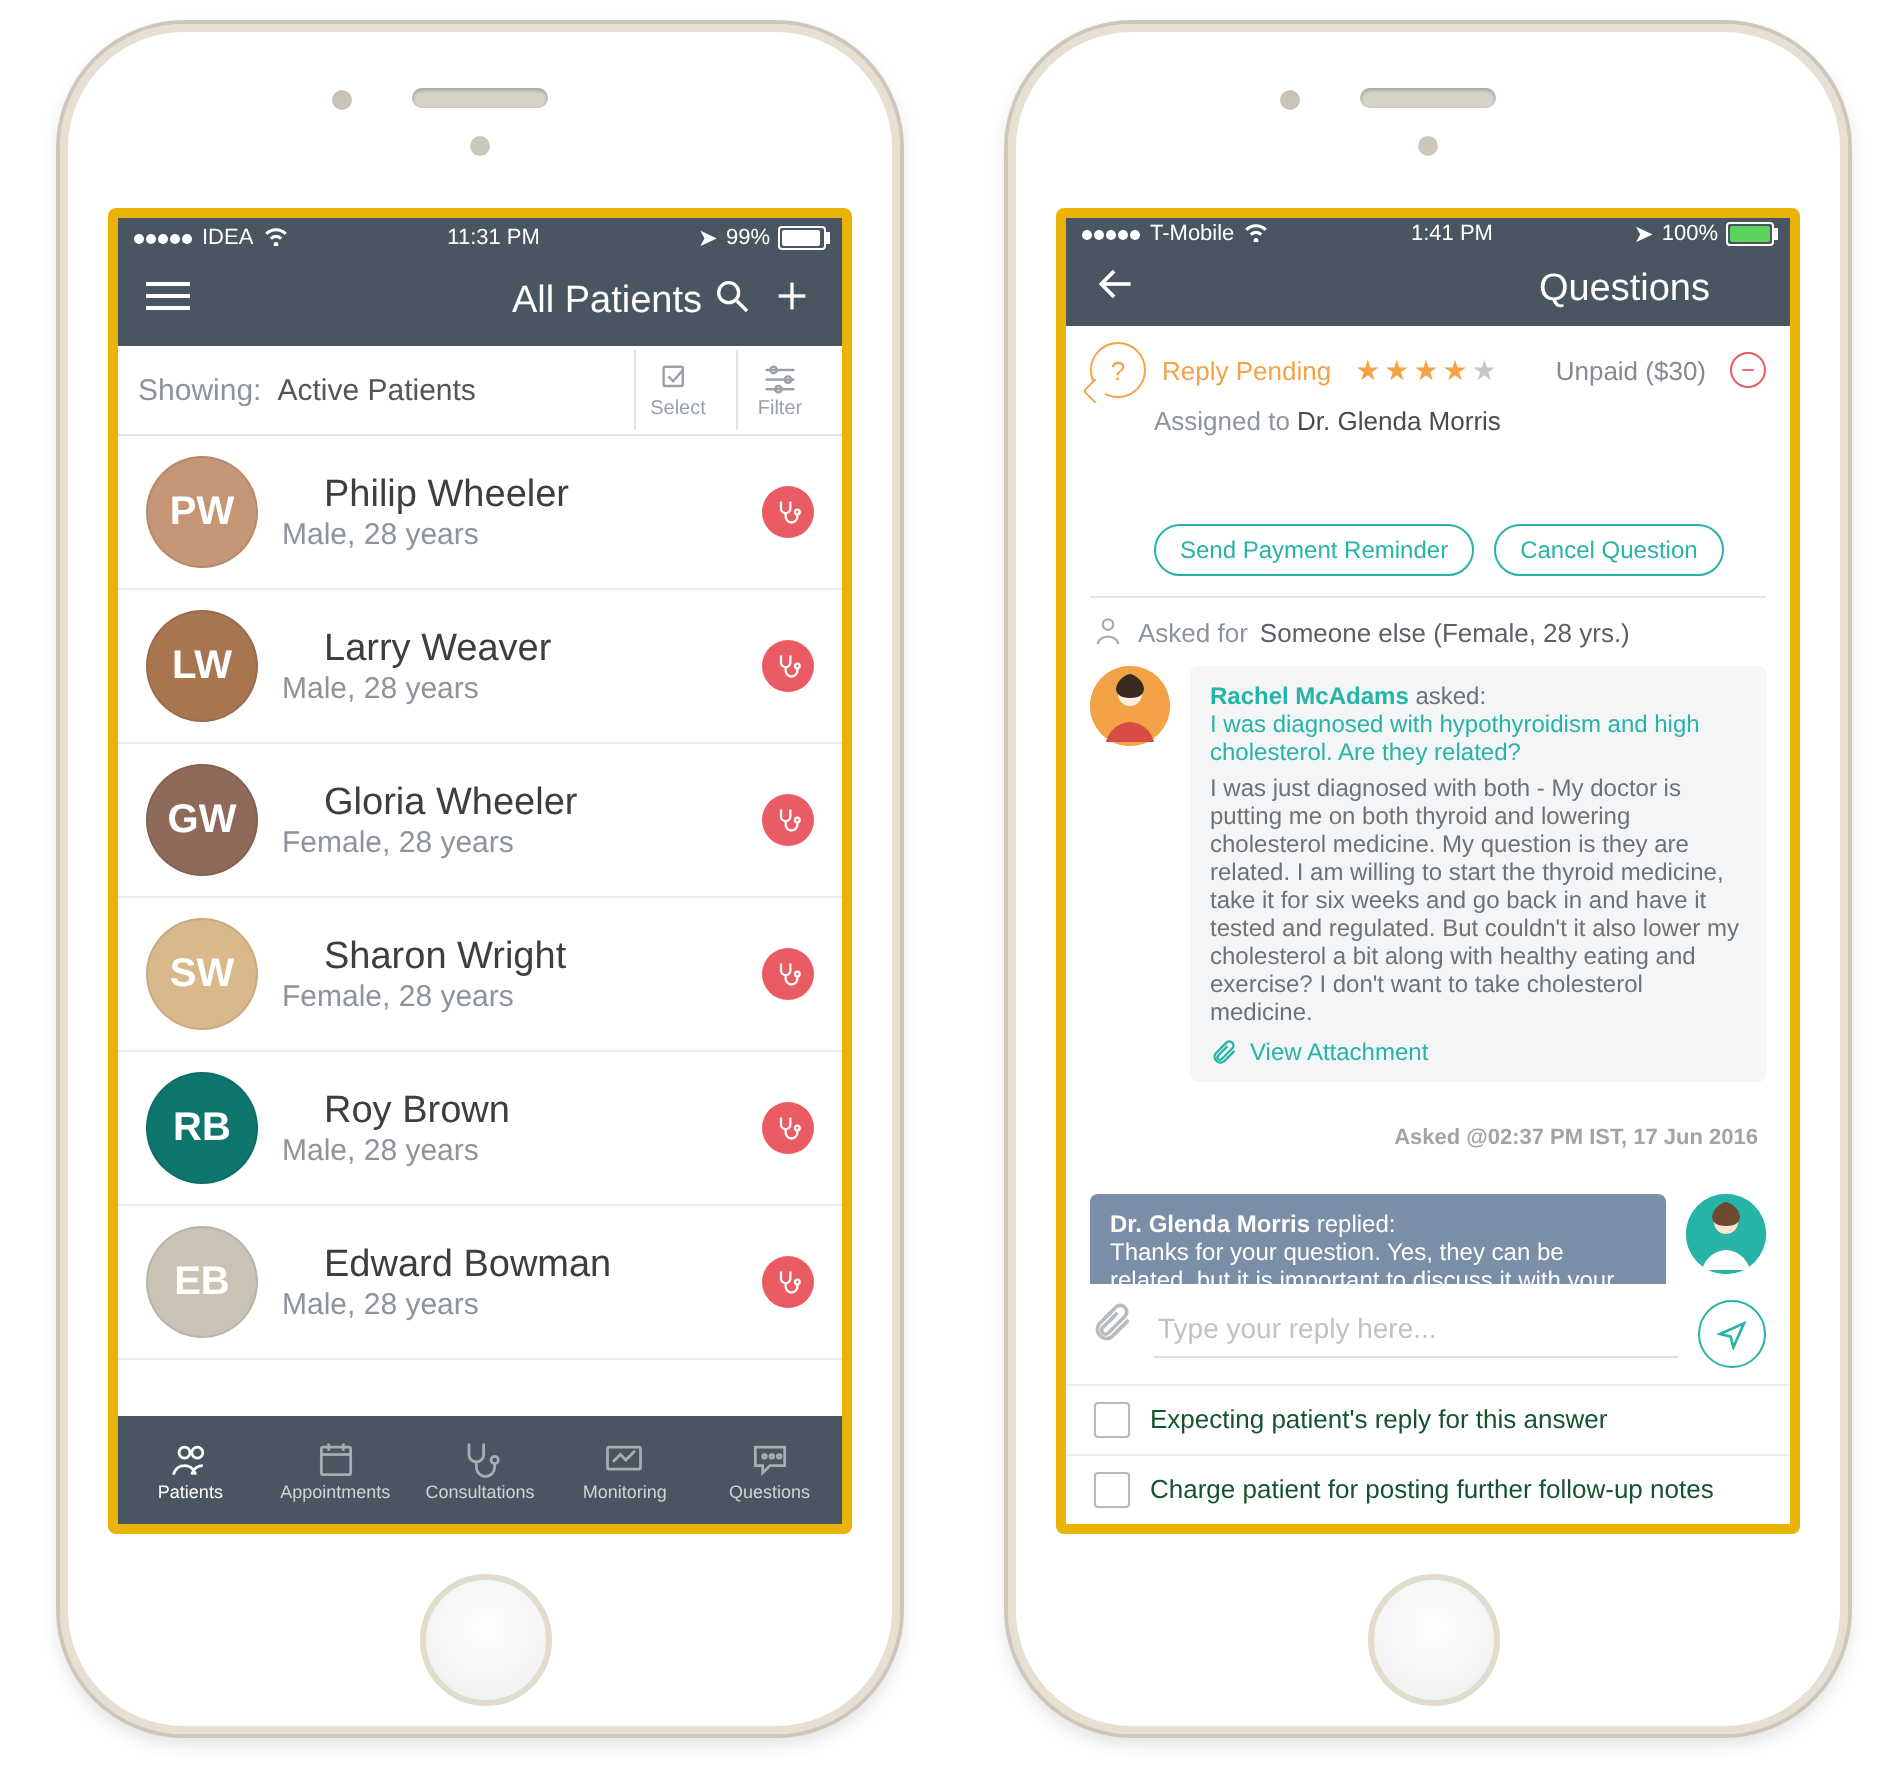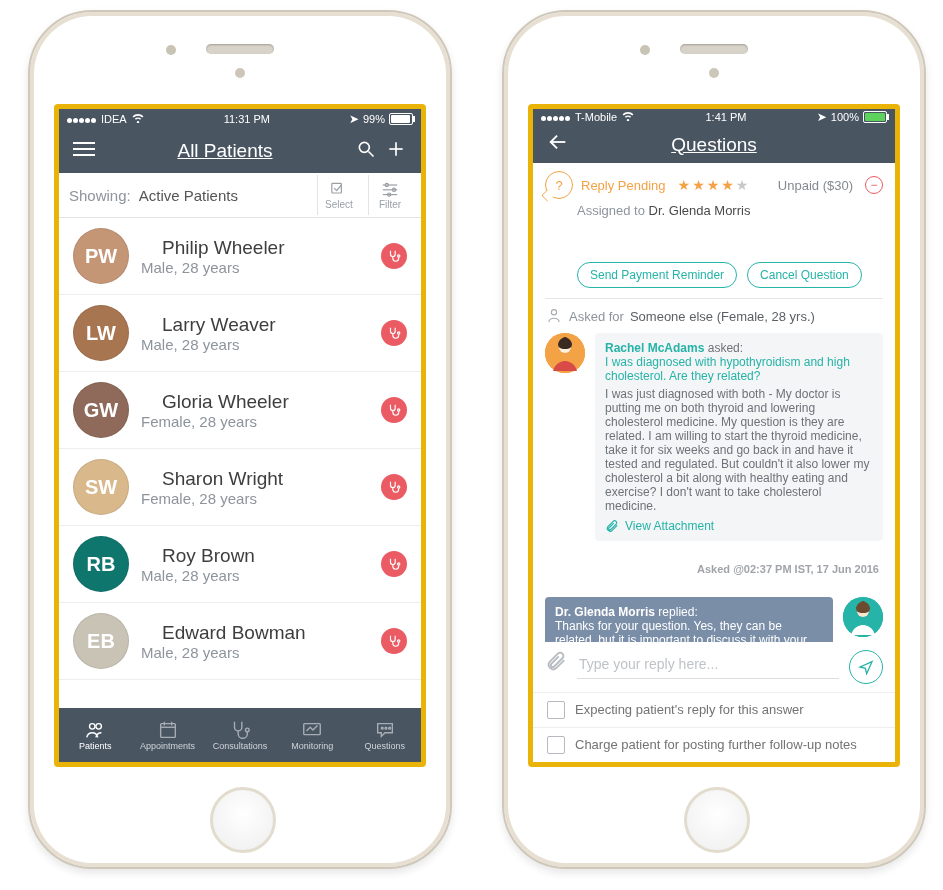--- a/index.html
+++ b/index.html
@@ -29,21 +29,21 @@
   .status .seg { display:flex; align-items:center; gap:4px; }
   .status .dots span { width:5px; height:5px; border-radius:50%; background:#fff; display:inline-block; margin-right:1px; }
   .status .wifi, .status .loc { font-size:12px; }
   .batt { width:22px; height:10px; border:1px solid #fff; border-radius:2px; position:relative; display:inline-block; }
   .batt::after { content:""; position:absolute; right:-3px; top:2px; width:2px; height:6px; background:#fff; }
   .batt .fill { position:absolute; left:1px; top:1px; bottom:1px; border-radius:1px; }
 
   
   .hdr { height:44px; background:var(--slate); display:flex; align-items:center;
          justify-content:space-between; color:#fff; padding:0 10px; }
-  .hdr .title { flex:1; text-align:center; font-size:19px; font-weight:400;text-decoration:underline; }
+  .hdr .title { flex:1; text-align:right; font-size:19px; font-weight:400; }
   .hdr .iconbtn { width:30px; text-align:center; font-size:20px; }
   .hamb { display:inline-block; }
   .hamb span { display:block; width:22px; height:2px; background:#fff; margin:4px 0; }
 
   
   .filterbar { display:flex; align-items:center; border-bottom:1px solid #e3e3e3; padding:0 10px; height:44px; gap:8px;text-align:center; }
   .filterbar .lbl { color:var(--muted); font-size:15px; }
   .filterbar .val { color:#555; font-size:15px; }
   .minibtn { display:flex; flex-direction:column; align-items:center; justify-content:center;
              width:42px; height:40px; color:#9aa0a7; border-left:1px solid #e3e3e3; }
@@ -106,21 +106,21 @@
 
   .compose { display:flex; align-items:flex-start; gap:10px; padding:8px 12px; }
   .compose input { flex:1; border:none; border-bottom:1px solid #ddd; font-size:14px;
                    padding:6px 2px; outline:none; color:#555; }
   .compose input::placeholder { color:#bfc3c7; }
   .clip { color:#b8bcc0; font-size:20px; }
   .sendbtn { width:32px; height:32px; border-radius:50%; border:1.5px solid var(--teal);
              color:var(--teal); display:flex; align-items:center; justify-content:center; }
 
   .chk { display:flex; align-items:center; gap:10px; padding:8px 14px; border-top:1px solid #eee;
-         color:#737373; font-size:13px; }
+         color:#14532d; font-size:13px; }
   .chk .box { width:16px; height:16px; border:1.5px solid #b6bac0; border-radius:2px; }
 
   .qicon { width:26px; height:26px; border:1.5px solid var(--orange); border-radius:50%; color:var(--orange);
            display:flex; align-items:center; justify-content:center; font-size:13px; flex-shrink:0; position:relative; }
   .qicon::after { content:""; position:absolute; left:-3px; bottom:-2px; width:8px; height:8px;
                   border-left:1.5px solid var(--orange); border-bottom:1.5px solid var(--orange);
                   transform:rotate(45deg); border-bottom-left-radius:2px; background:#fff; }
 </style>
 </head>
 <body>

